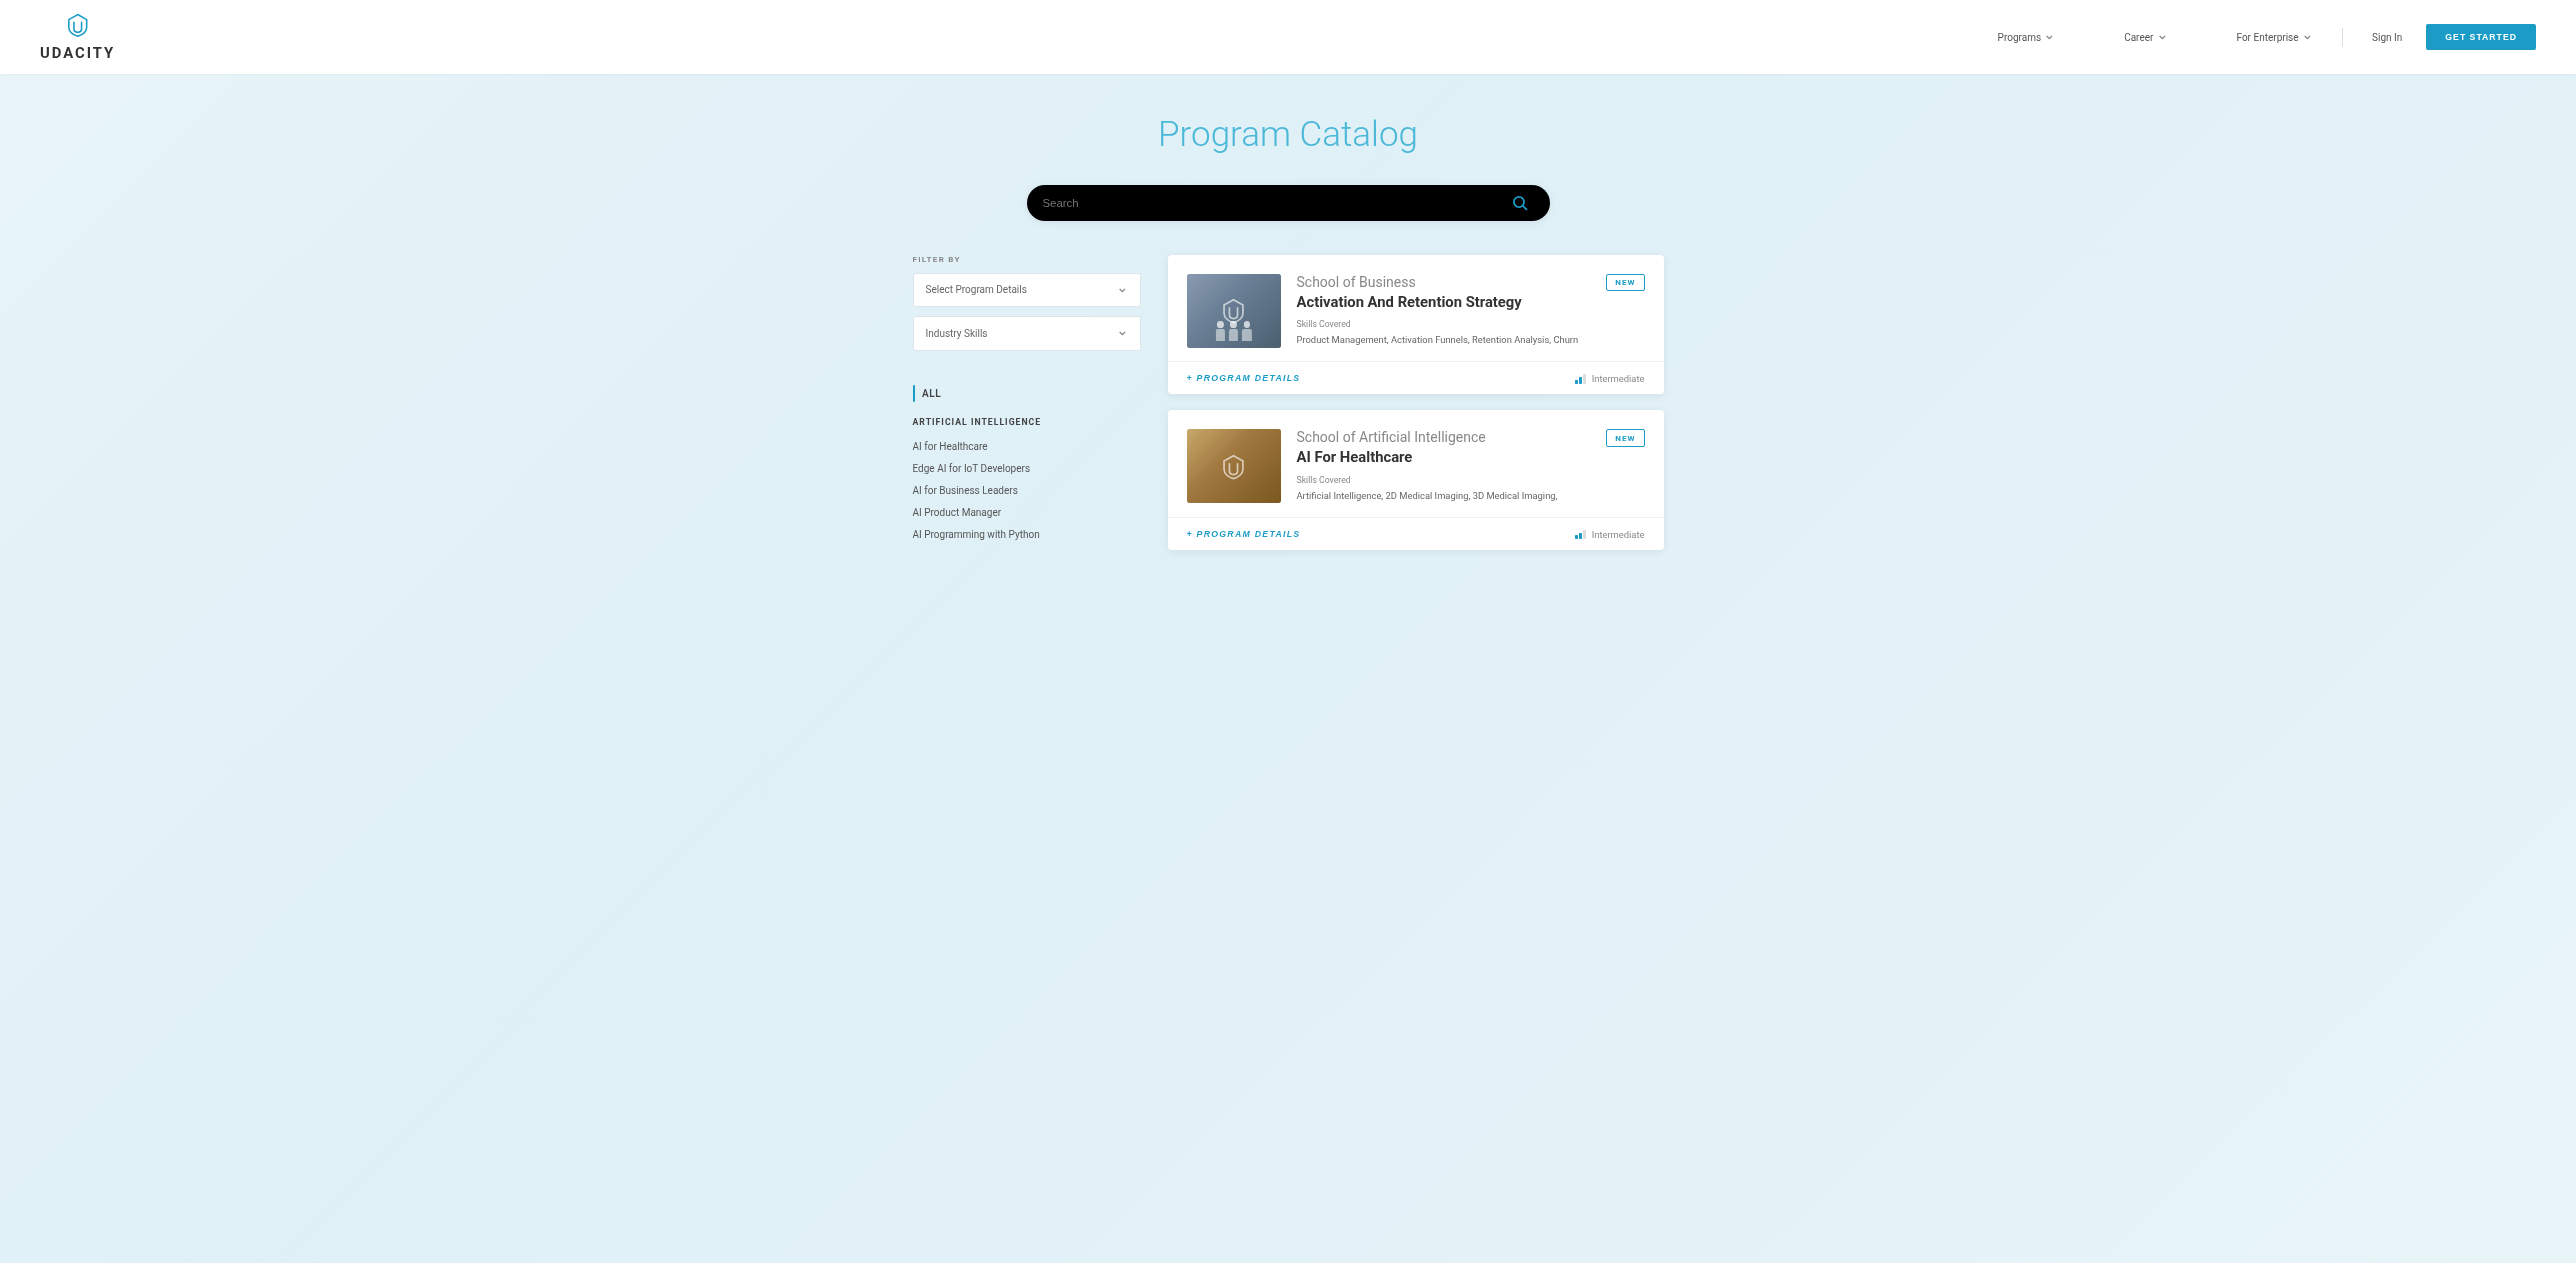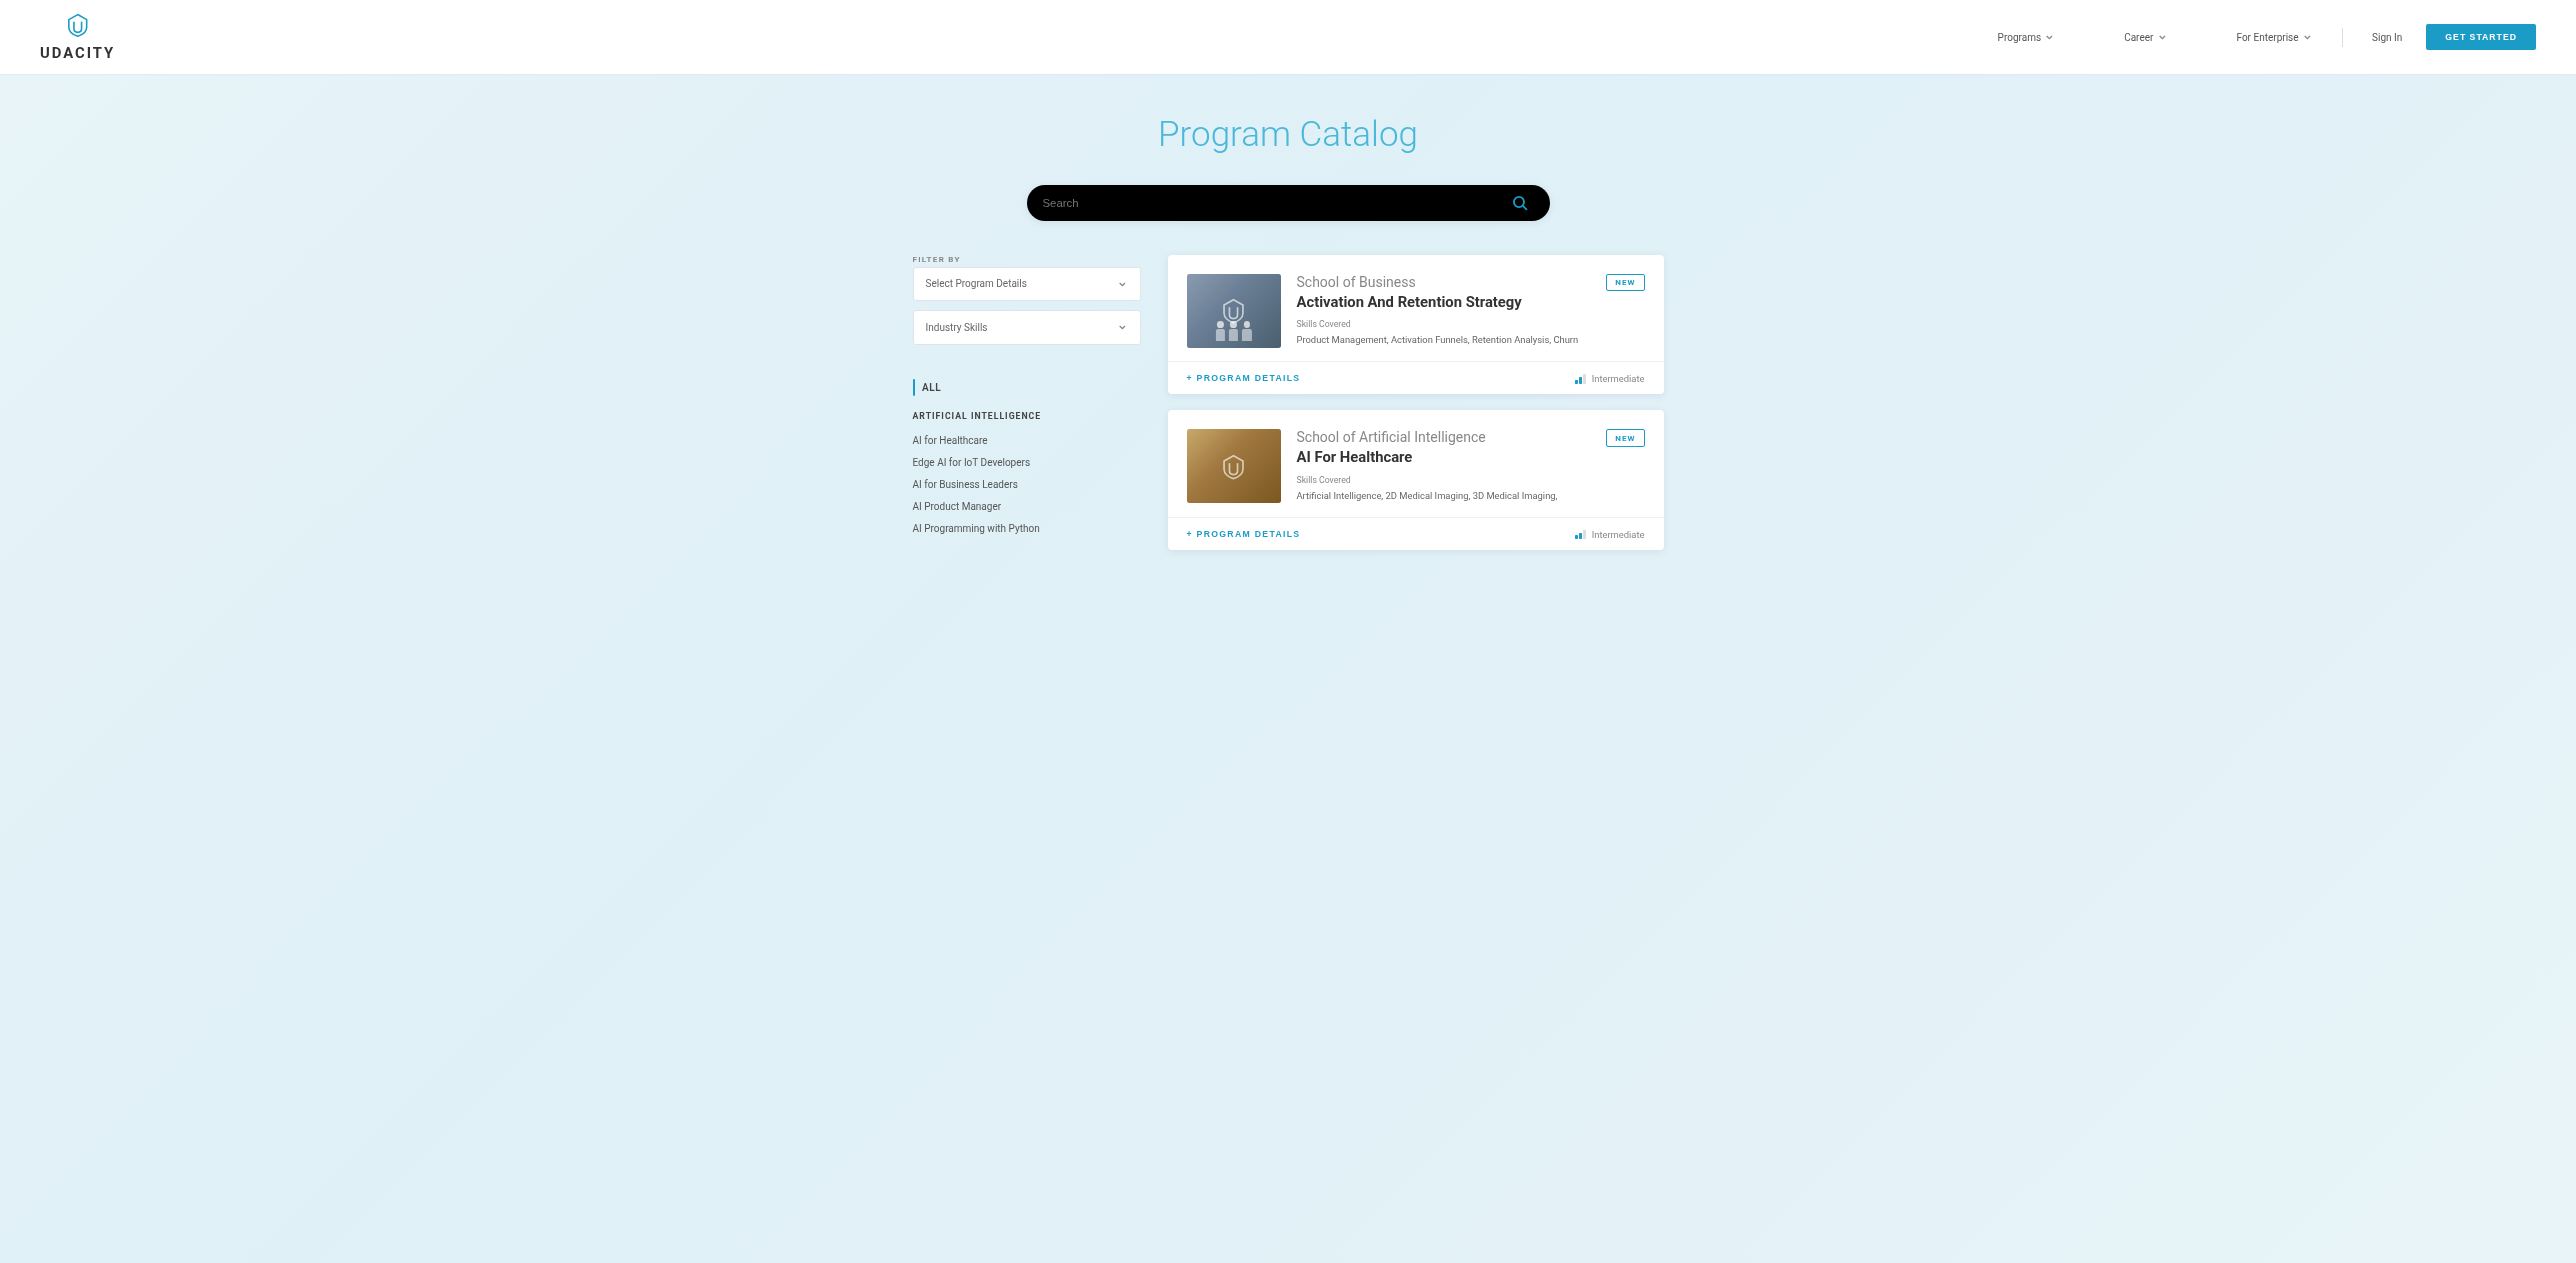--- a/index.html
+++ b/index.html
@@ -140,21 +140,21 @@
     
     .sidebar {
       width: 228px;
       flex-shrink: 0;
     }
     .filter-label {
       font-size: 8px;
       font-weight: 700;
       letter-spacing: 1.3px;
       color: #888;
-      margin-bottom: 3px;
+      margin-bottom: 9px;
     }
     .dropdown-select {
       width: 100%;
       background: #fff;
       border: 0.7px solid #dde4ea;
       border-radius: 2.7px;
       padding: 10.7px 12px;
       display: flex;
       align-items: center;
       justify-content: space-between;
@@ -336,20 +336,21 @@
       display: flex;
       align-items: center;
       gap: 5.4px;
       color: #1a9cc7;
       font-size: 8.7px;
       font-weight: 700;
       letter-spacing: 1.3px;
       cursor: pointer;
       background: none;
       border: none;
+      font-style: italic;
     }
 
     .card-level {
       display: flex;
       align-items: center;
       gap: 6px;
       font-size: 9.4px;
       color: #888;
     }
     .level-bars {

